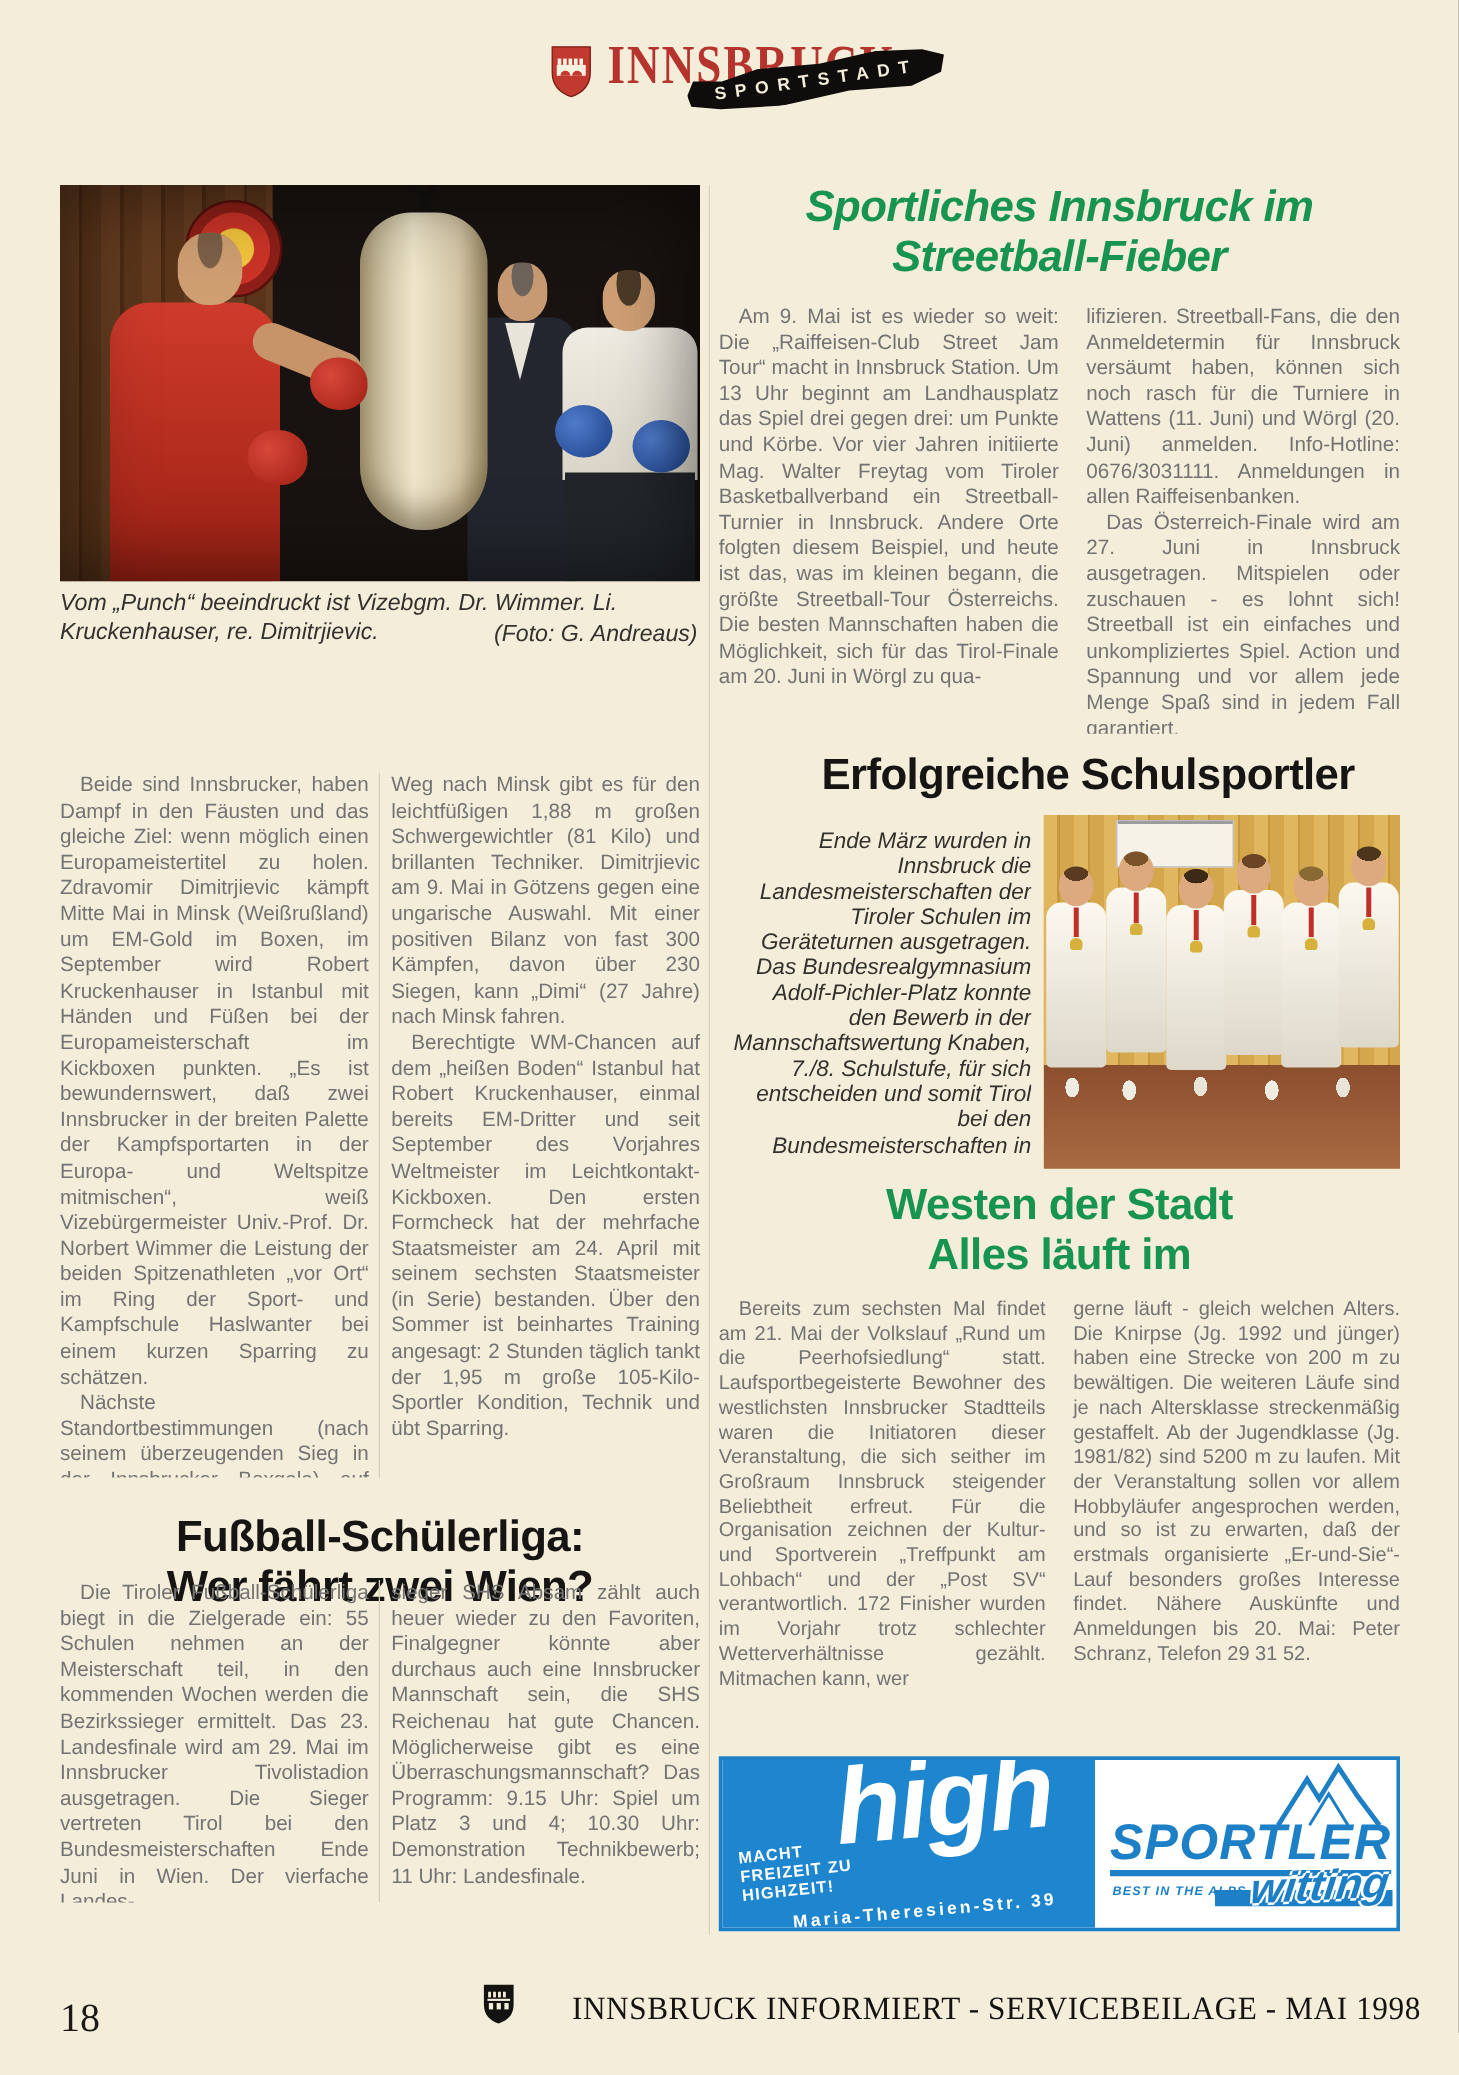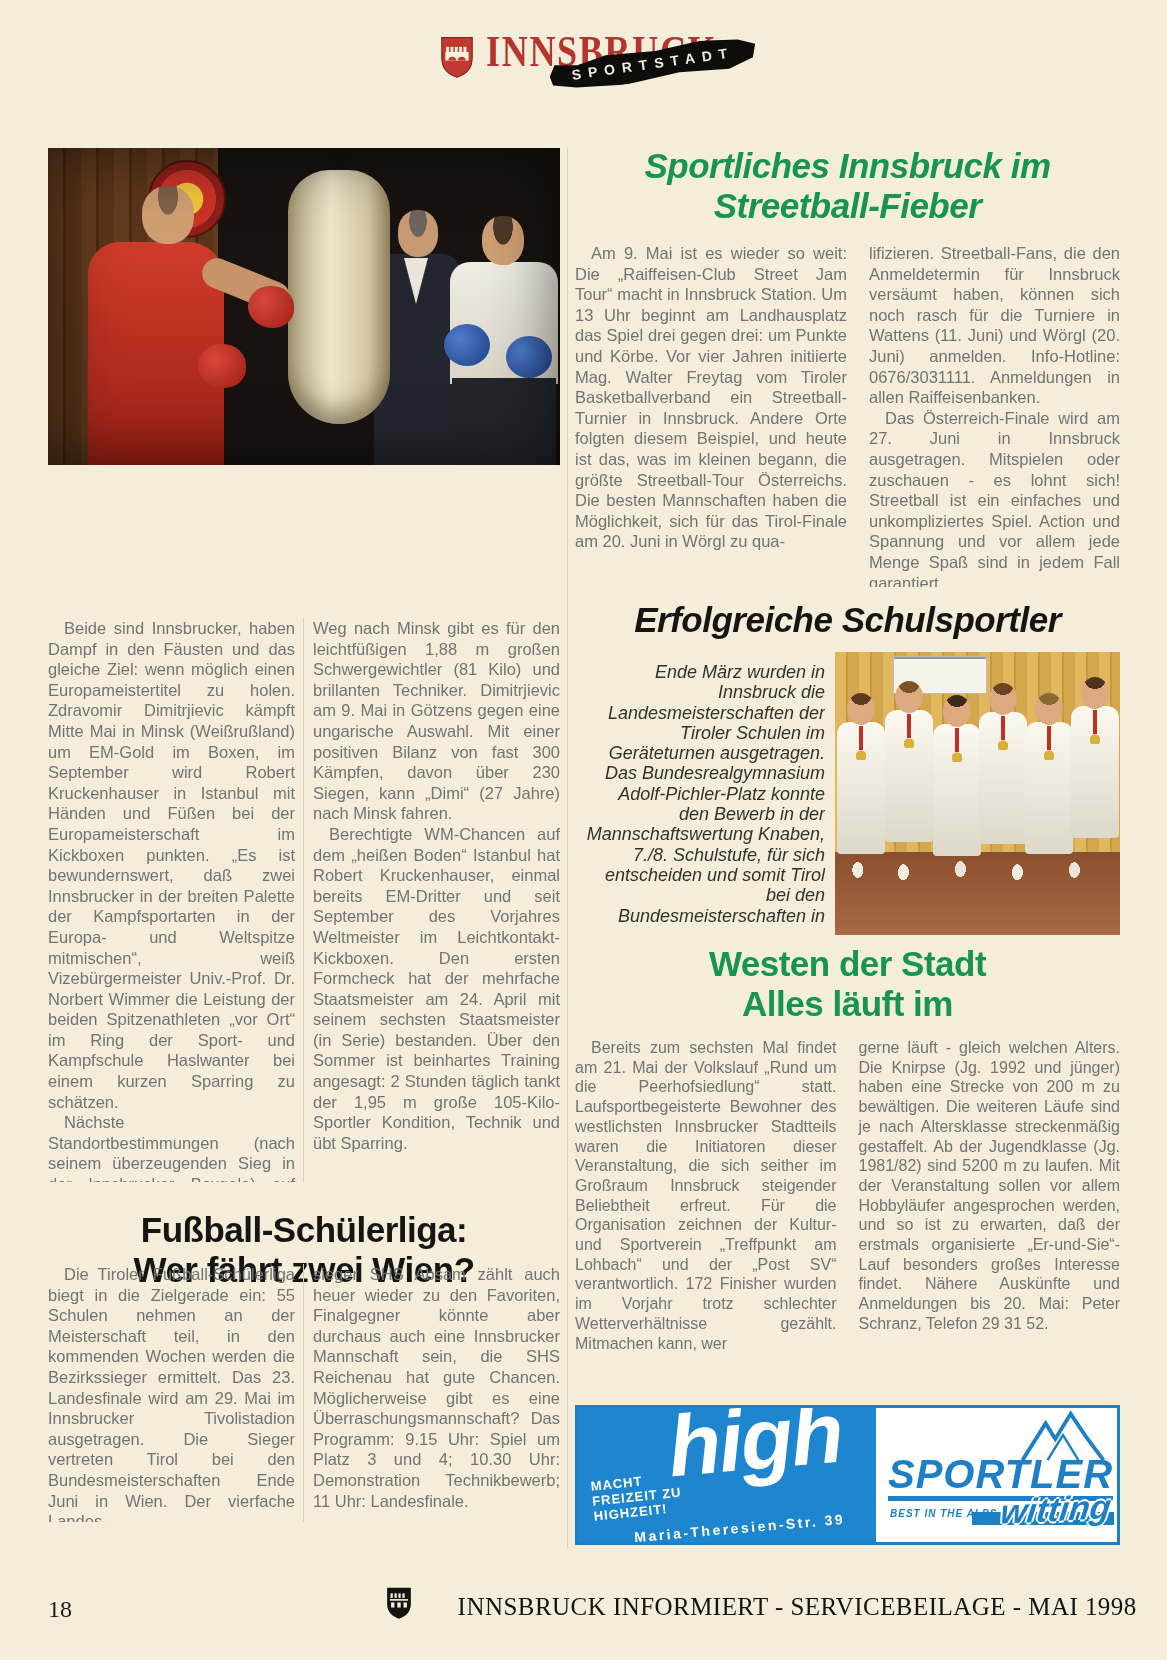--- a/index.html
+++ b/index.html
@@ -104,21 +104,21 @@
   .ad-right > *{position:absolute;}
   .ad-mtn{right:8px;top:2px;width:92px;height:54px;}
   .ad-brand{left:12px;top:44px;font-size:40px;font-weight:bold;font-style:italic;color:#1d7fc6;letter-spacing:1px;
        border-bottom:5px solid #1d7fc6;line-height:44px;}
   .ad-tag{left:14px;top:100px;font-size:10px;font-weight:bold;font-style:italic;color:#1d7fc6;letter-spacing:1px;}
   .ad-bar{left:96px;top:104px;width:142px;height:13px;background:#1d7fc6;}
   .ad-script{right:6px;top:82px;font-size:34px;font-weight:bold;font-style:italic;color:#1d7fc6;
        transform:skewX(-10deg) rotate(-3deg);
        text-shadow:2px 0 #fff,-2px 0 #fff,0 2px #fff,0 -2px #fff;}
   
-  .footer-num{position:absolute;left:48px;top:1596px;font-family:"Liberation Serif",serif;font-size:24px;color:#1b1a18;}
+  .footer-num{position:absolute;left:48px;top:1596px;font-family:"Liberation Serif",serif;font-size:32px;color:#1b1a18;}
   .footer-shield{position:absolute;left:386px;top:1585px;width:26px;height:36px;}
   .footer-line{position:absolute;left:430px;top:1592px;width:690px;text-align:right;
        font-family:"Liberation Serif",serif;font-size:26px;letter-spacing:.5px;color:#141311;
        transform:scaleX(.96);transform-origin:right top;white-space:nowrap;}
 </style>
 </head>
 <body>
 
 <div class="page">
 
@@ -159,20 +159,24 @@
     <div class="pb-bag"></div>
     <div class="pb-glove-blue1"></div>
     <div class="pb-glove-blue2"></div>
     <div class="pb-boxer-torso"></div>
     <div class="pb-boxer-head"></div>
     <div class="pb-boxer-arm"></div>
     <div class="pb-glove-red1"></div>
     <div class="pb-glove-red2"></div>
   </div>
 
+  <div class="caption" style="left:48px;top:470px;width:512px;height:48px;">
+    <span>Vom „Punch“ beeindruckt ist Vizebgm. Dr. Wimmer. Li. Kruckenhauser, re. Dimitrjievic.</span>
+    <span class="credit">(Foto: G. Andreaus)</span>
+  </div>
 
 
   <div class="cols rule-cols body-text" style="left:48px;top:618px;width:512px;height:564px;overflow:hidden;">
     <div class="col">
       <p class="indent">Beide sind Innsbrucker, haben Dampf in den Fäusten und das gleiche Ziel: wenn möglich einen Europameistertitel zu holen. Zdravomir Dimitrjievic kämpft Mitte Mai in Minsk (Weißrußland) um EM-Gold im Boxen, im September wird Robert Kruckenhauser in Istanbul mit Händen und Füßen bei der Europameisterschaft im Kickboxen punkten. „Es ist bewundernswert, daß zwei Innsbrucker in der breiten Palette der Kampfsportarten in der Europa- und Weltspitze mitmischen“, weiß Vizebürgermeister Univ.-Prof. Dr. Norbert Wimmer die Leistung der beiden Spitzenathleten „vor Ort“ im Ring der Sport- und Kampfschule Haslwanter bei einem kurzen Sparring zu schätzen.</p>
       <p class="indent">Nächste Standortbestimmungen (nach seinem überzeugenden Sieg in der Innsbrucker Boxgala) auf dem</p>
     </div>
     <div class="col">
       <p>Weg nach Minsk gibt es für den leichtfüßigen 1,88 m großen Schwergewichtler (81 Kilo) und brillanten Techniker. Dimitrjievic am 9. Mai in Götzens gegen eine ungarische Auswahl. Mit einer positiven Bilanz von fast 300 Kämpfen, davon über 230 Siegen, kann „Dimi“ (27 Jahre) nach Minsk fahren.</p>
       <p class="indent">Berechtigte WM-Chancen auf dem „heißen Boden“ Istanbul hat Robert Kruckenhauser, einmal bereits EM-Dritter und seit September des Vorjahres Weltmeister im Leichtkontakt-Kickboxen. Den ersten Formcheck hat der mehrfache Staatsmeister am 24. April mit seinem sechsten Staatsmeister (in Serie) bestanden. Über den Sommer ist beinhartes Training angesagt: 2 Stunden täglich tankt der 1,95 m große 105-Kilo-Sportler Kondition, Technik und übt Sparring.</p>
@@ -201,21 +205,21 @@
   <div class="cols gap-cols body-text" style="left:575px;top:243px;width:545px;height:344px;overflow:hidden;">
     <div class="col" style="flex:0 0 272px;">
       <p class="indent">Am 9. Mai ist es wieder so weit: Die „Raiffeisen-Club Street Jam Tour“ macht in Innsbruck Station. Um 13 Uhr beginnt am Landhausplatz das Spiel drei gegen drei: um Punkte und Körbe. Vor vier Jahren initiierte Mag. Walter Freytag vom Tiroler Basketballverband ein Streetball-Turnier in Innsbruck. Andere Orte folgten diesem Beispiel, und heute ist das, was im kleinen begann, die größte Streetball-Tour Österreichs. Die besten Mannschaften haben die Möglichkeit, sich für das Tirol-Finale am 20. Juni in Wörgl zu qua-</p>
     </div>
     <div class="col">
       <p>lifizieren. Streetball-Fans, die den Anmeldetermin für Innsbruck versäumt haben, können sich noch rasch für die Turniere in Wattens (11. Juni) und Wörgl (20. Juni) anmelden. Info-Hotline: 0676/3031111. Anmeldungen in allen Raiffeisenbanken.</p>
       <p class="indent">Das Österreich-Finale wird am 27. Juni in Innsbruck ausgetragen. Mitspielen oder zuschauen - es lohnt sich! Streetball ist ein einfaches und unkompliziertes Spiel. Action und Spannung und vor allem jede Menge Spaß sind in jedem Fall garantiert.</p>
     </div>
   </div>
 
-  <div class="headline" style="left:575px;top:600px;width:545px;font-style:italic;">
+  <div class="headline" style="left:598px;top:600px;width:545px;">
     <div>Erfolgreiche Schulsportler</div>
   </div>
 
   <div class="schul-italic" style="left:585px;top:662px;width:240px;height:266px;overflow:hidden;">Ende März wurden in Innsbruck die Landesmeisterschaften der Tiroler Schulen im Geräteturnen ausgetragen. Das Bundesrealgymnasium Adolf-Pichler-Platz konnte den Bewerb in der Mannschaftswertung Knaben, 7./8. Schulstufe, für sich entscheiden und somit Tirol bei den Bundesmeisterschaften in Wien vertreten.</div>
 
   <div class="gym" style="left:835px;top:652px;width:285px;height:283px;">
     <div class="gy-wall"></div>
     <div class="gy-poster"></div>
     <div class="gy-floor"></div>
     <div class="gy-socks"></div>

